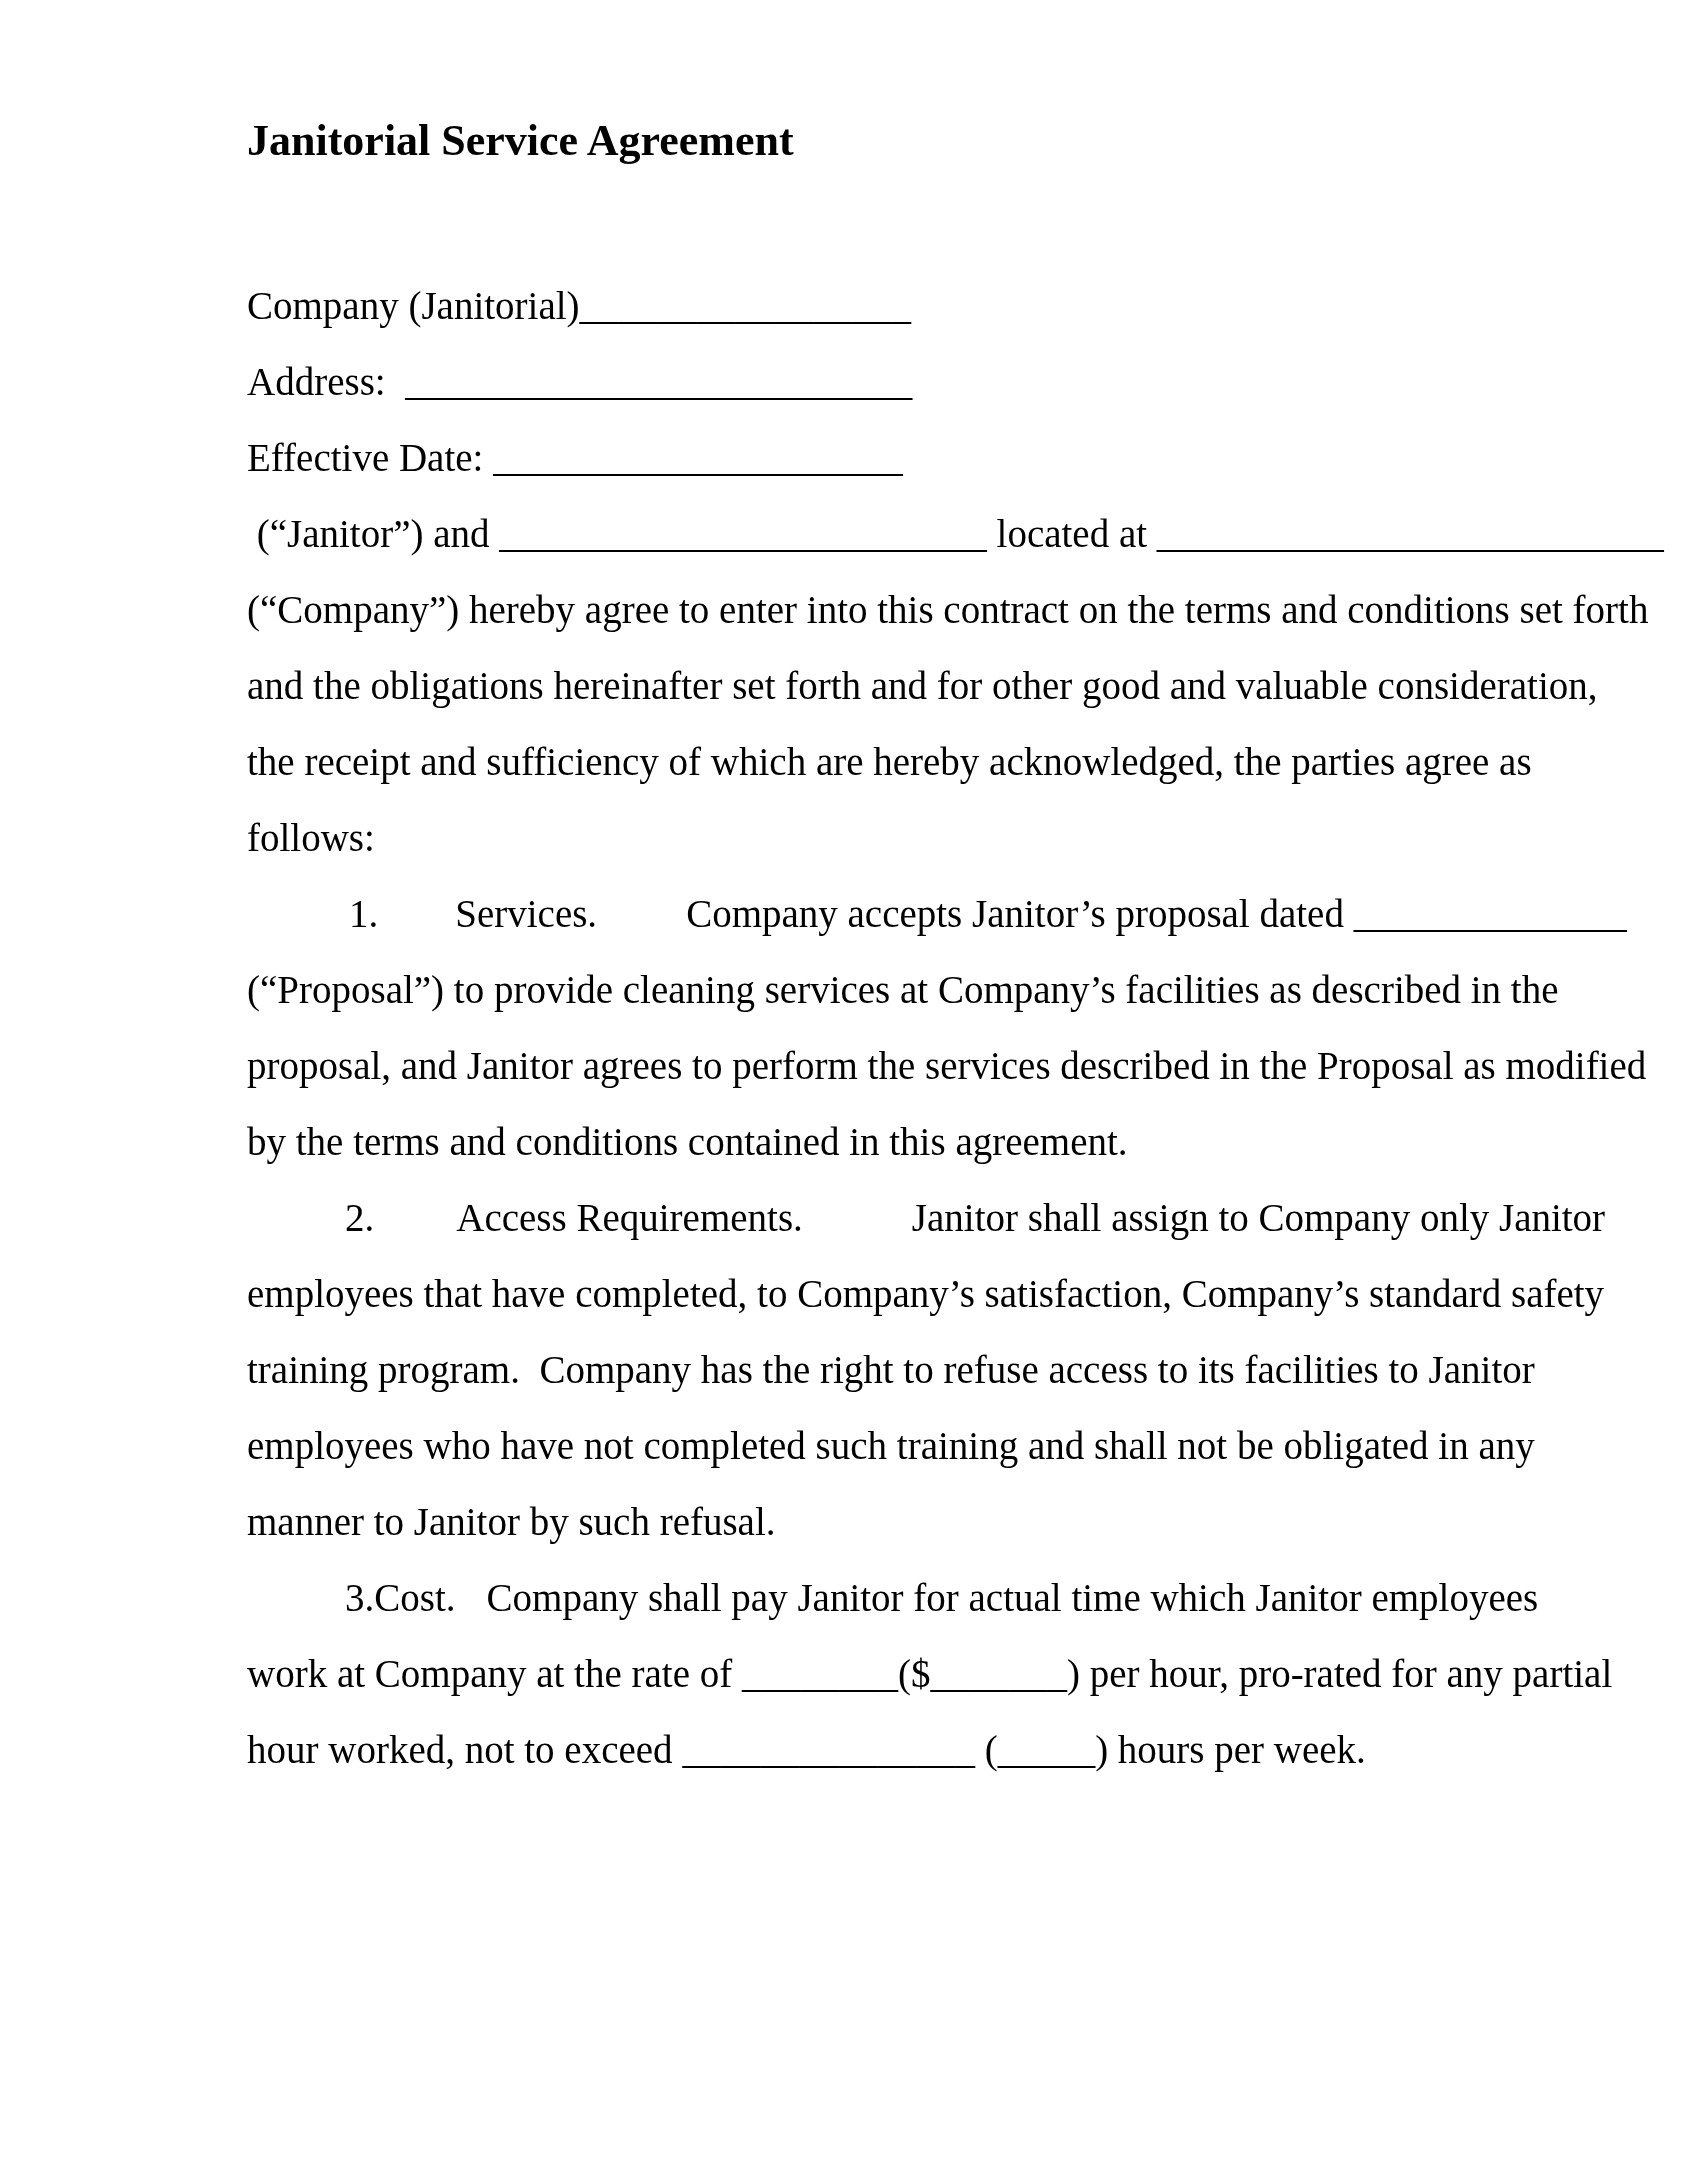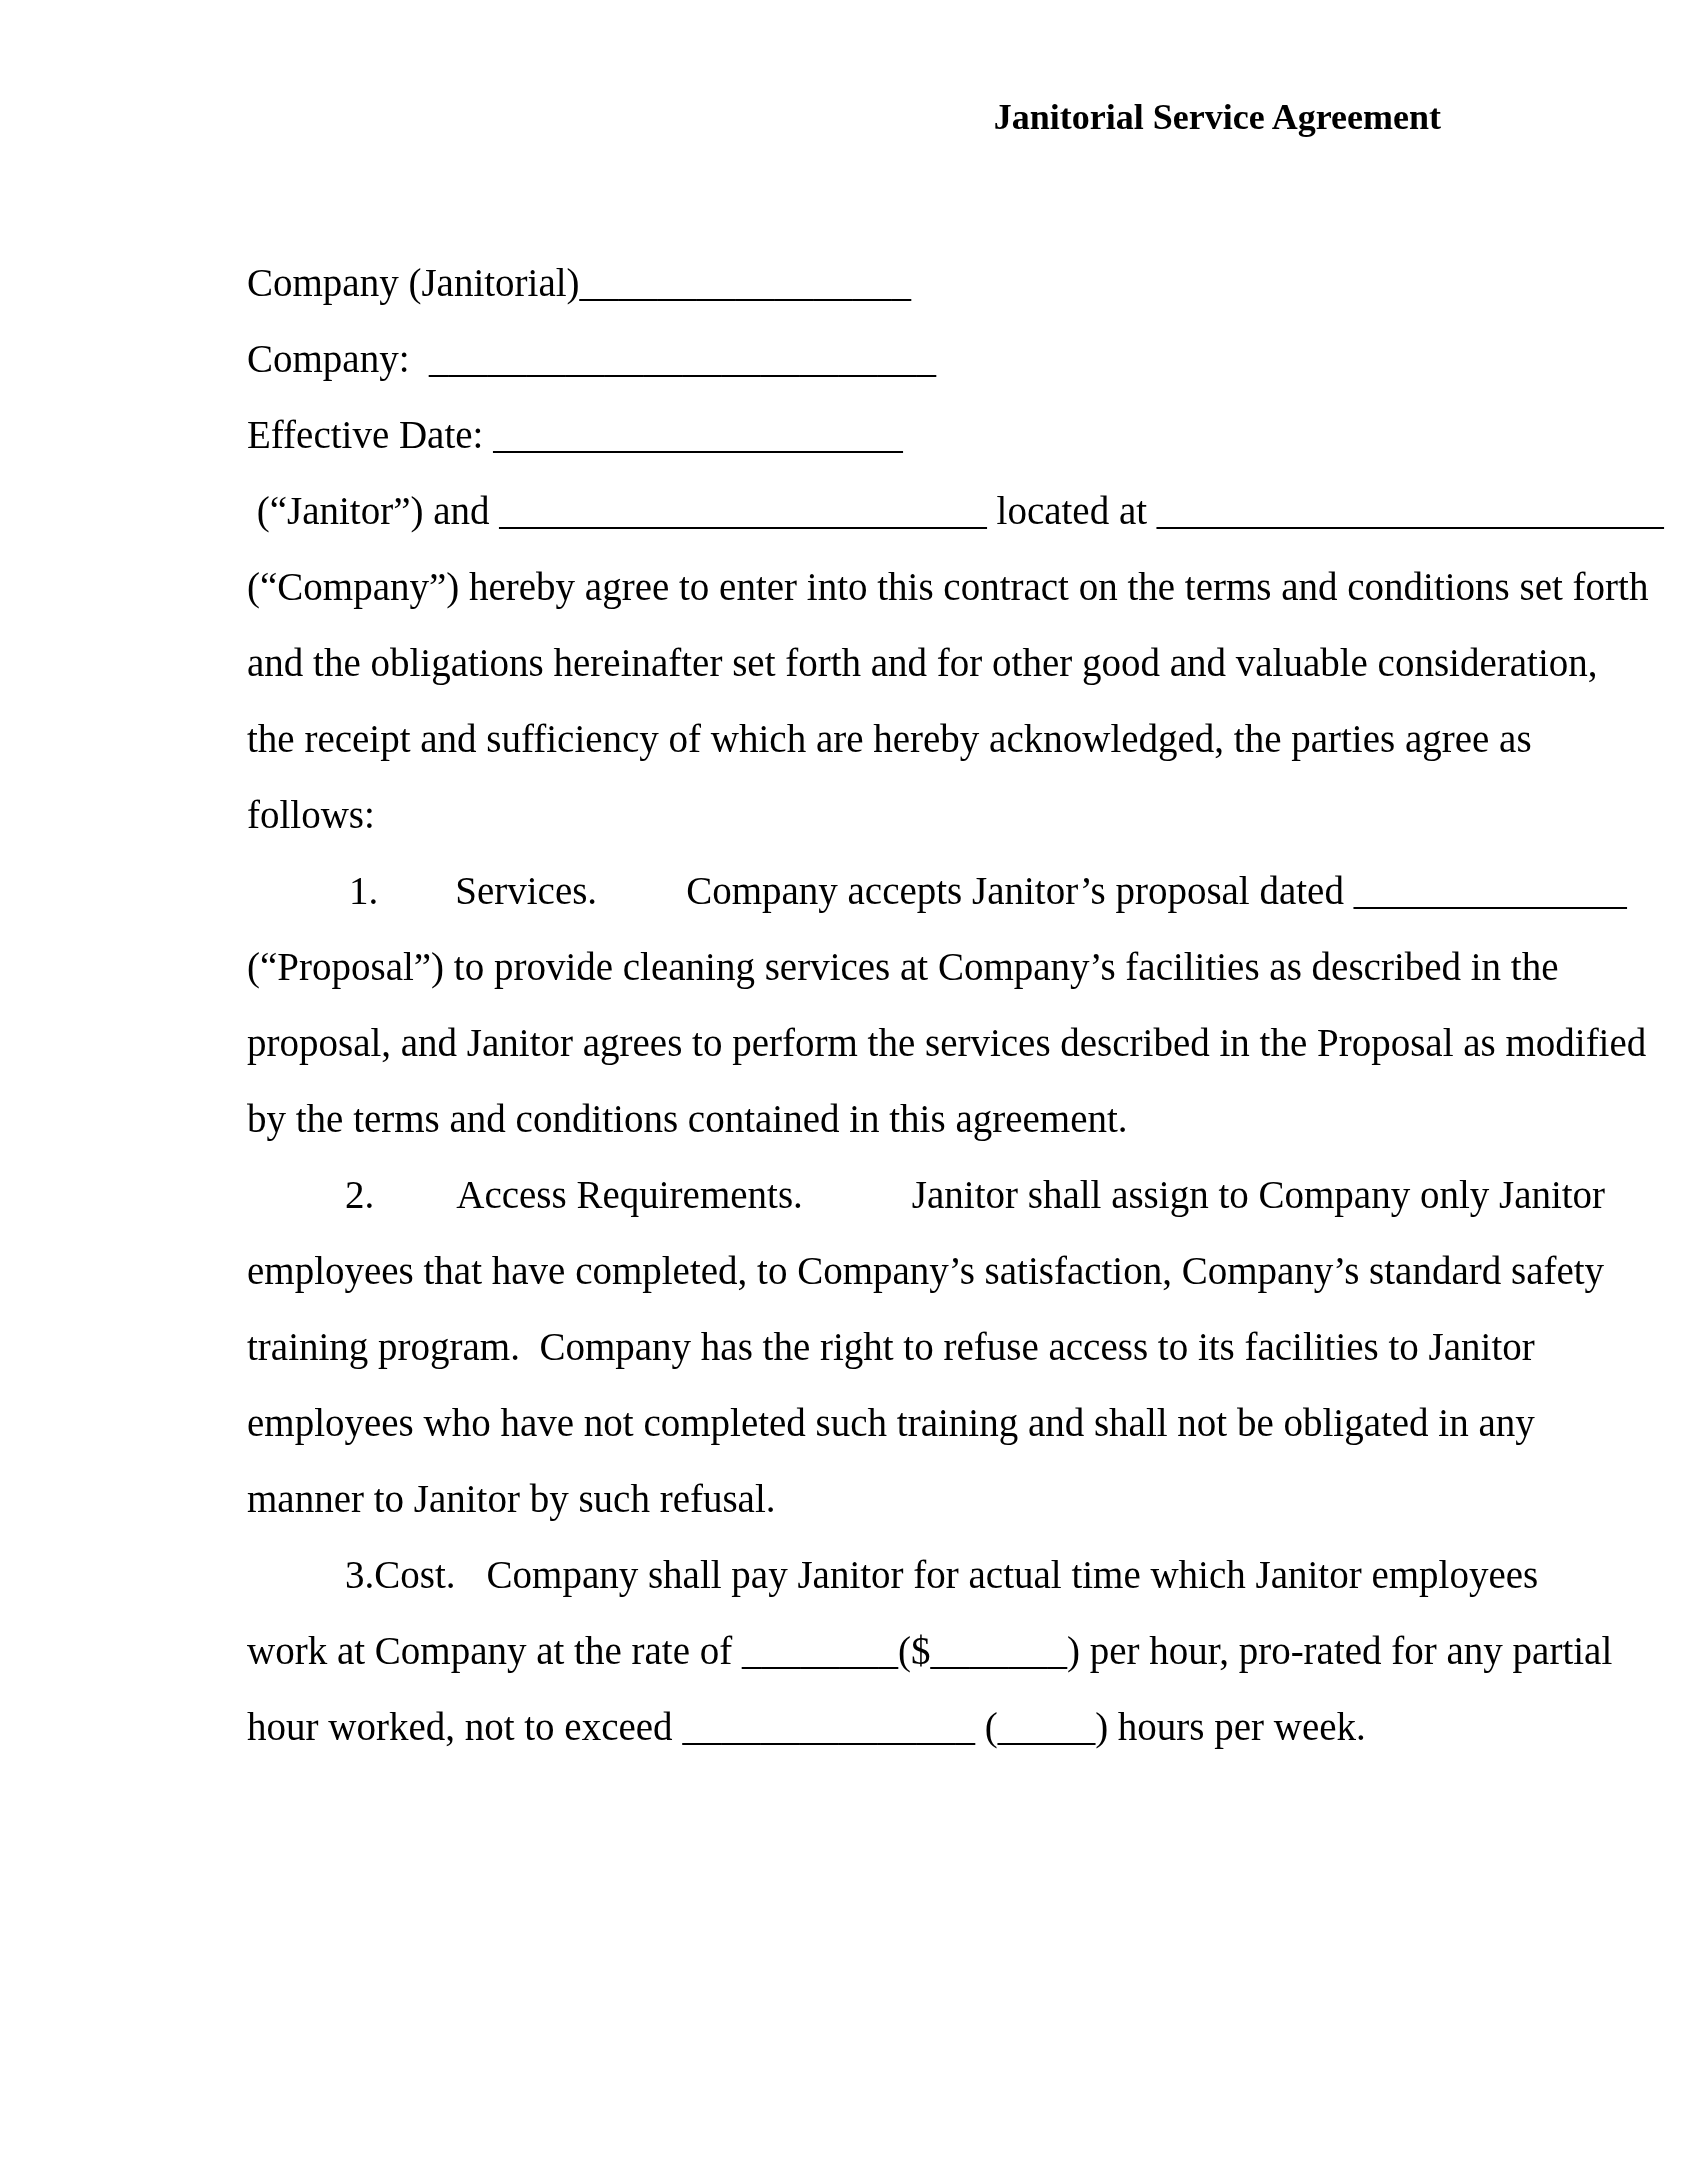--- a/index.html
+++ b/index.html
@@ -9,25 +9,25 @@
     height: 2181px;
     background: #ffffff;
     color: #000000;
     font-family: "Liberation Serif", "DejaVu Serif", serif;
     overflow: hidden;
   }
   .content {
     padding: 0 244px 0 247px;
   }
   .doc-title {
-    margin-top: 91px;
-    font-size: 36px;
+    margin-top: 114px;
+    font-size: 44px;
     line-height: 53px;
     font-weight: bold;
-    text-align: right;
+    text-align: left;
     white-space: pre;
   }
   .body-lines {
     margin-top: 101px;
   }
   .line {
     height: 76px;
     line-height: 76px;
     font-size: 39px;
     white-space: pre;
@@ -51,21 +51,21 @@
 <body>
 
 <div class="page">
   <div class="content">
 
     <div class="doc-title">Janitorial Service Agreement</div>
 
     <div class="body-lines">
 
       <div class="line"><span>Company (Janitorial)</span><span>_________________</span></div>
-      <div class="line"><span>Company:  </span><span>__________________________</span></div>
+      <div class="line"><span>Address:  </span><span>__________________________</span></div>
       <div class="line"><span>Effective Date: </span><span>_____________________</span></div>
 
       <div class="line"><span> (“Janitor”) and </span><span>_________________________</span><span> located at </span><span>__________________________</span></div>
       <div class="line">(“Company”) hereby agree to enter into this contract on the terms and conditions set forth</div>
       <div class="line">and the obligations hereinafter set forth and for other good and valuable consideration,</div>
       <div class="line">the receipt and sufficiency of which are hereby acknowledged, the parties agree as</div>
       <div class="line">follows:</div>
 
       <div class="line"><span class="s1-num">1.</span><span class="u s1-head">Services.</span><span class="s1-rest">Company accepts Janitor’s proposal dated </span><span>______________</span></div>
       <div class="line">(“Proposal”) to provide cleaning services at Company’s facilities as described in the</div>

